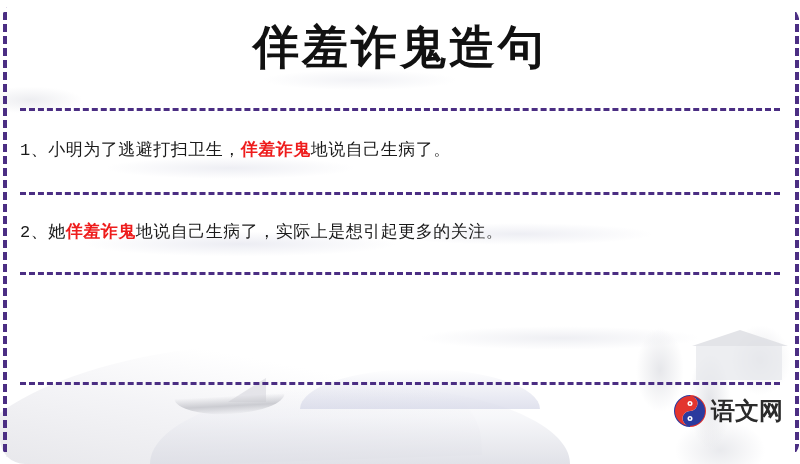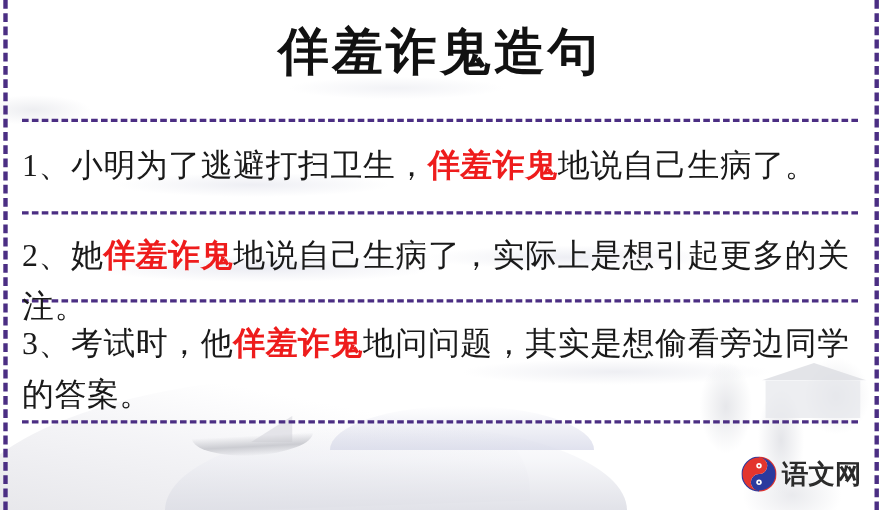--- a/index.html
+++ b/index.html
@@ -8,20 +8,21 @@
     background: #ffffff;
   }
   #page {
     position: relative;
     width: 800px;
     height: 464px;
     overflow: hidden;
     background: #ffffff;
     font-family: "Liberation Serif", "DejaVu Serif", serif;
     box-sizing: border-box;
+    border-radius: 25px;
   }
 
   
   .bg-layer {
     position: absolute;
     inset: 0;
     pointer-events: none;
     z-index: 0;
   }
   .wash-mountain-left {
@@ -197,40 +198,40 @@
   }
   .hr-1 { top: 108px; }
   .hr-2 { top: 192px; }
   .hr-3 { top: 272px; }
   .hr-4 { top: 382px; }
 
   .sentence {
     position: absolute;
     left: 20px;
     width: 762px;
-    font-family: Liberation Serif, serif;
-    font-size: 29px;
+    font-family: Liberation Mono, monospace;
+    font-size: 17px;
     line-height: 46px;
     color: #1a1a1a;
     letter-spacing: 0.5px;
   }
   .s1 { top: 128px; }
   .s2 { top: 210px; }
   .s3 { top: 290px; }
 
   .hl {
     color: #ee1c1c;
     font-weight: 700;
   }
 
   
   .logo {
     position: absolute;
     left: 674px;
-    top: 415px;
+    top: 395px;
     display: flex;
     align-items: center;
     gap: 5px;
     z-index: 4;
     justify-content: flex-end;
   }
   .logo-mark {
     width: 32px;
     height: 32px;
     flex: 0 0 32px;
@@ -273,21 +274,20 @@
 
     <div class="title">佯羞诈鬼造句</div>
 
     <div class="hr-dash hr-1"></div>
     <div class="hr-dash hr-2"></div>
     <div class="hr-dash hr-3"></div>
     <div class="hr-dash hr-4"></div>
 
     <div class="sentence s1" id="sentence-1"><span>1、</span><span>小明为了逃避打扫卫生，</span><span class="hl">佯羞诈鬼</span><span>地说自己生病了。</span></div>
     <div class="sentence s2" id="sentence-2"><span>2、</span><span>她</span><span class="hl">佯羞诈鬼</span><span>地说自己生病了，实际上是想引起更多的关注。</span></div>
-    <div class="sentence s3" id="sentence-3"><span>3、</span><span>考试时，他</span><span class="hl">佯羞诈鬼</span><span>地问问题，其实是想偷看旁边同学的答案。</span></div>
 
     <div class="logo">
       <span class="logo-mark">
         <svg viewBox="0 0 64 64" width="32" height="32" aria-hidden="true">
           <circle cx="32" cy="32" r="30" fill="none" stroke="#e3352e" stroke-width="4" stroke-dasharray="94.2 94.2" transform="rotate(-90 32 32)"></circle>
           <circle cx="32" cy="32" r="30" fill="none" stroke="#2b3a9e" stroke-width="4" stroke-dasharray="94.2 94.2" transform="rotate(90 32 32)"></circle>
           <path d="M32 2 a15 15 0 0 1 0 30 a15 15 0 0 0 0 30 a30 30 0 0 0 0 -60 z" fill="#2b3a9e"></path>
           <path d="M32 2 a15 15 0 0 1 0 30 a15 15 0 0 0 0 30 a30 30 0 0 1 0 -60 z" fill="#e3352e"></path>
           <circle cx="32" cy="17" r="5" fill="#ffffff"></circle>
           <circle cx="32" cy="47" r="5" fill="#ffffff"></circle>

